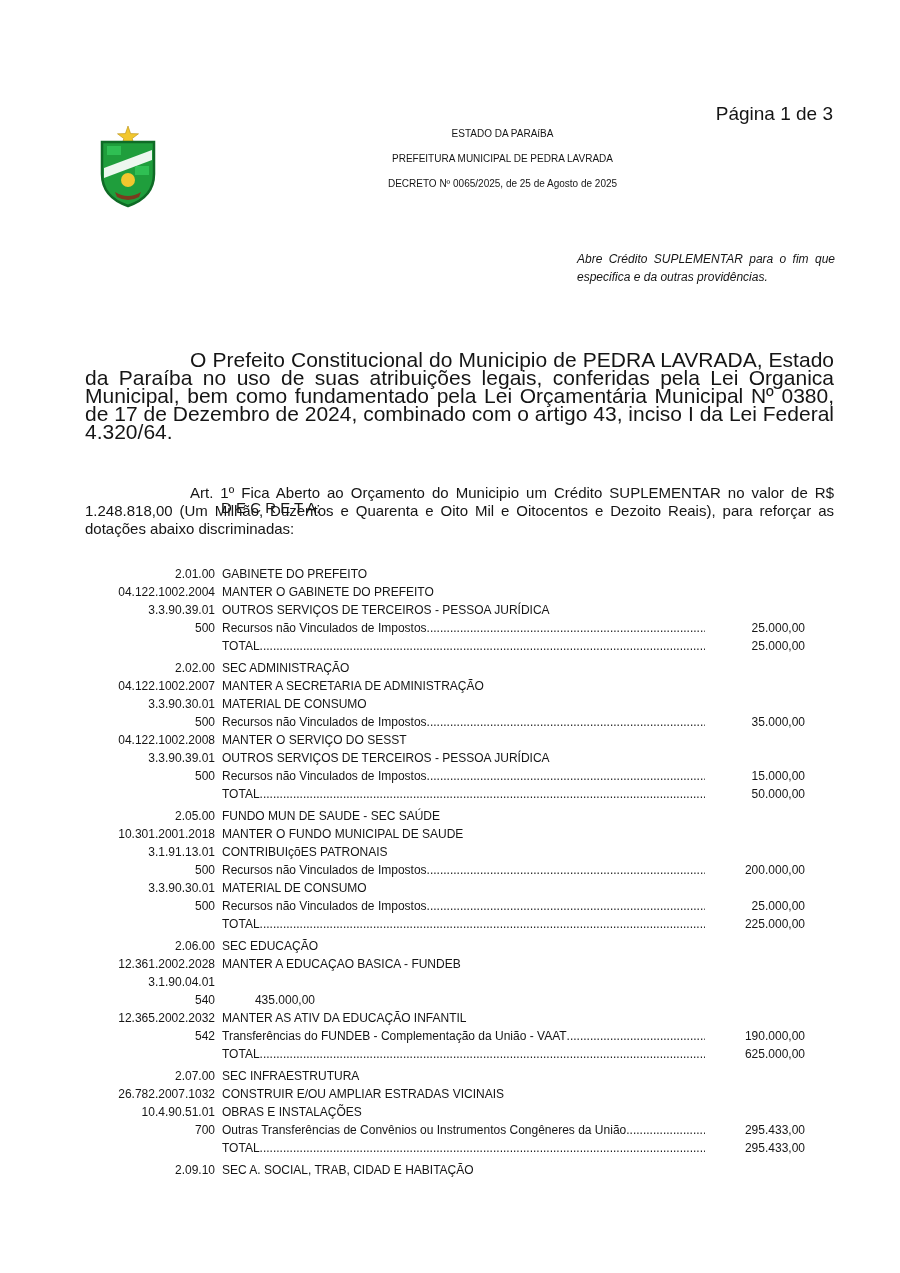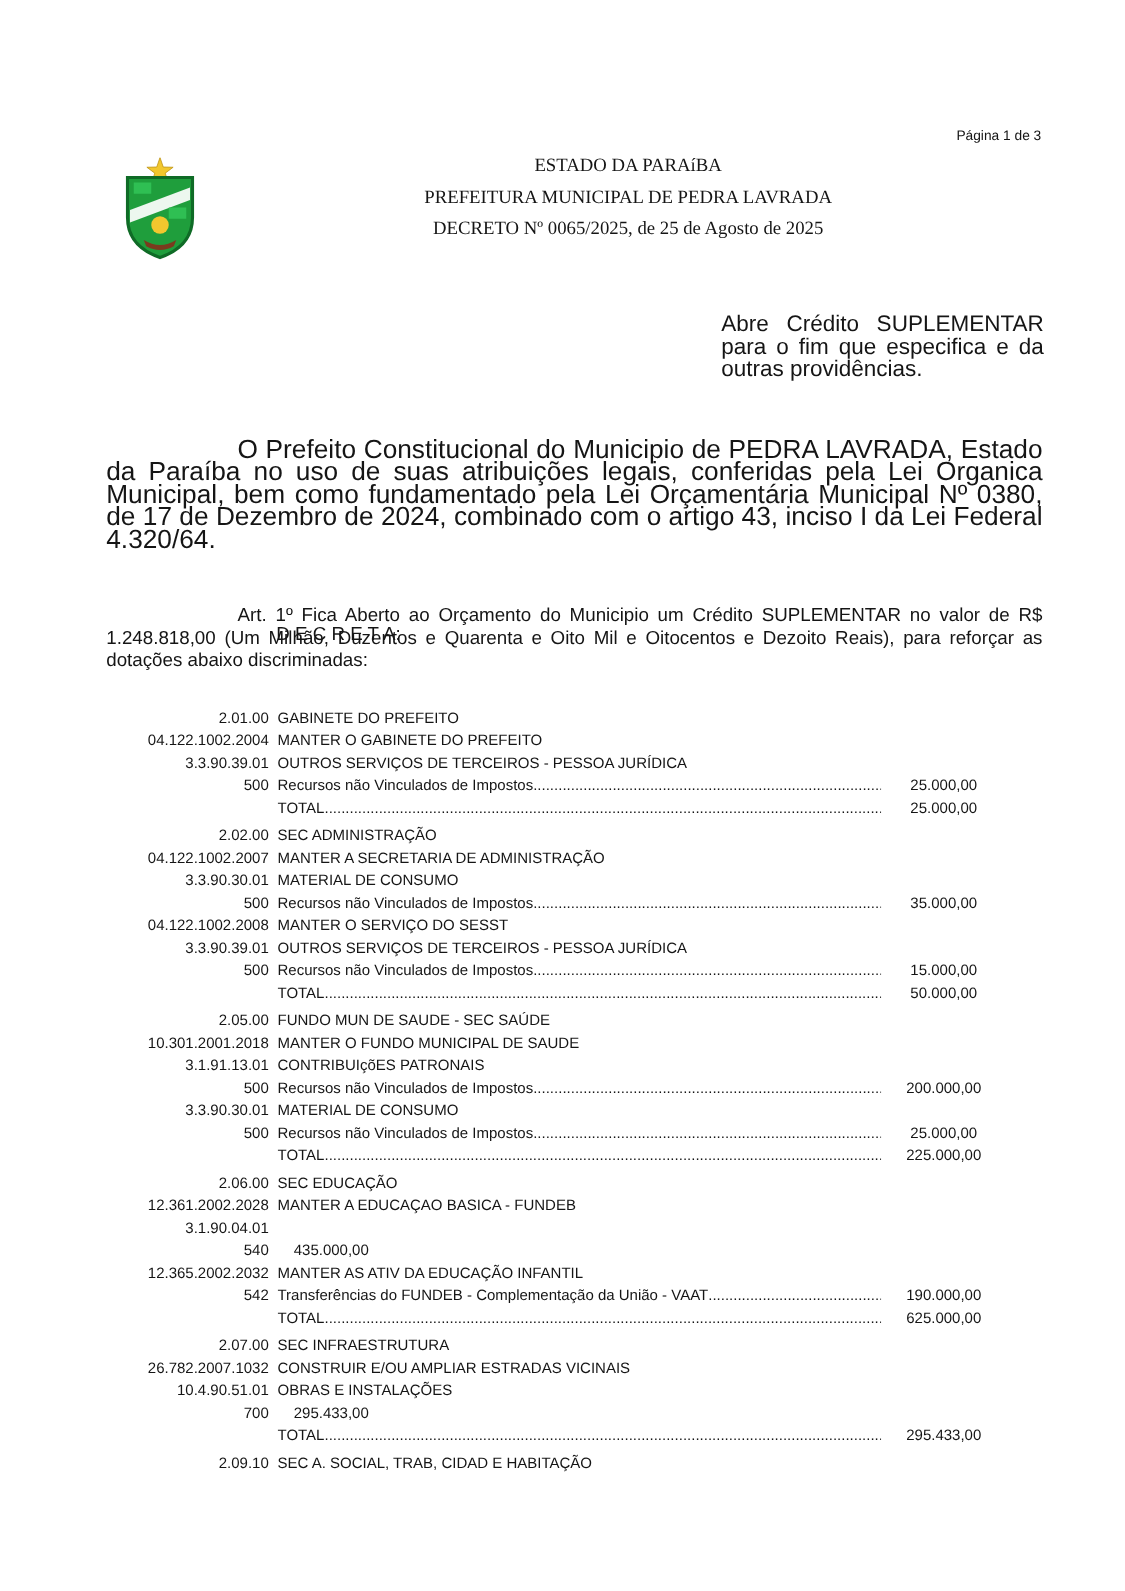--- a/index.html
+++ b/index.html
@@ -18,47 +18,47 @@
   .page {
     position: relative;
     width: 900px;
     height: 1273px;
     background: #ffffff;
   }
   .page-number {
     position: absolute;
     top: 103px;
     right: 67px;
-    font-size: 11px;
+    font-size: 19px;
   }
   .logo {
     position: absolute;
     top: 126px;
     left: 95px;
     width: 66px;
     height: 82px;
   }
   .header-text {
     position: absolute;
     top: 121px;
     left: 170px;
     width: 665px;
     text-align: center;
-    font-size: 15px;
+    font-size: 10px;
     line-height: 25px;
-    font-family: Liberation Serif, serif;
   }
   .summary {
     position: absolute;
     top: 250px;
     left: 577px;
     width: 258px;
-    font-size: 18px;
+    font-size: 12px;
     line-height: 18px;
     text-align: justify;
+    font-style: italic;
   }
   .preamble {
     position: absolute;
     top: 351px;
     left: 85px;
     width: 749px;
     margin: 0;
     font-size: 21px;
     line-height: 18px;
     text-align: justify;
@@ -113,21 +113,21 @@
     flex: 1;
     overflow: hidden;
     white-space: nowrap;
   }
   .dots::after {
     content: "........................................................................................................................................................................................................................";
   }
   .tval {
     width: 100px;
     flex: none;
-    text-align: center;
+    text-align: right;
   }
 </style>
 </head>
 <body>
 
 <div class="page">
 
   <div class="page-number">Página 1 de 3</div>
 
   <div class="logo">
@@ -366,20 +366,24 @@
       </div>
       <div class="trow">
         <span class="tcode">10.4.90.51.01</span>
         <span class="tmid">
           <span class="tdesc">OBRAS E INSTALAÇÕES</span>
         </span>
         <span class="tval"></span>
       </div>
       <div class="trow">
         <span class="tcode">700</span>
+        <span class="tmid">
+          <span class="tdesc">Outras Transferências de Convênios ou Instrumentos Congêneres da União</span>
+          <span class="dots"></span>
+        </span>
         <span class="tval">295.433,00</span>
       </div>
       <div class="trow">
         <span class="tcode"></span>
         <span class="tmid">
           <span class="tdesc">TOTAL </span>
           <span class="dots"></span>
         </span>
         <span class="tval">295.433,00</span>
       </div>

